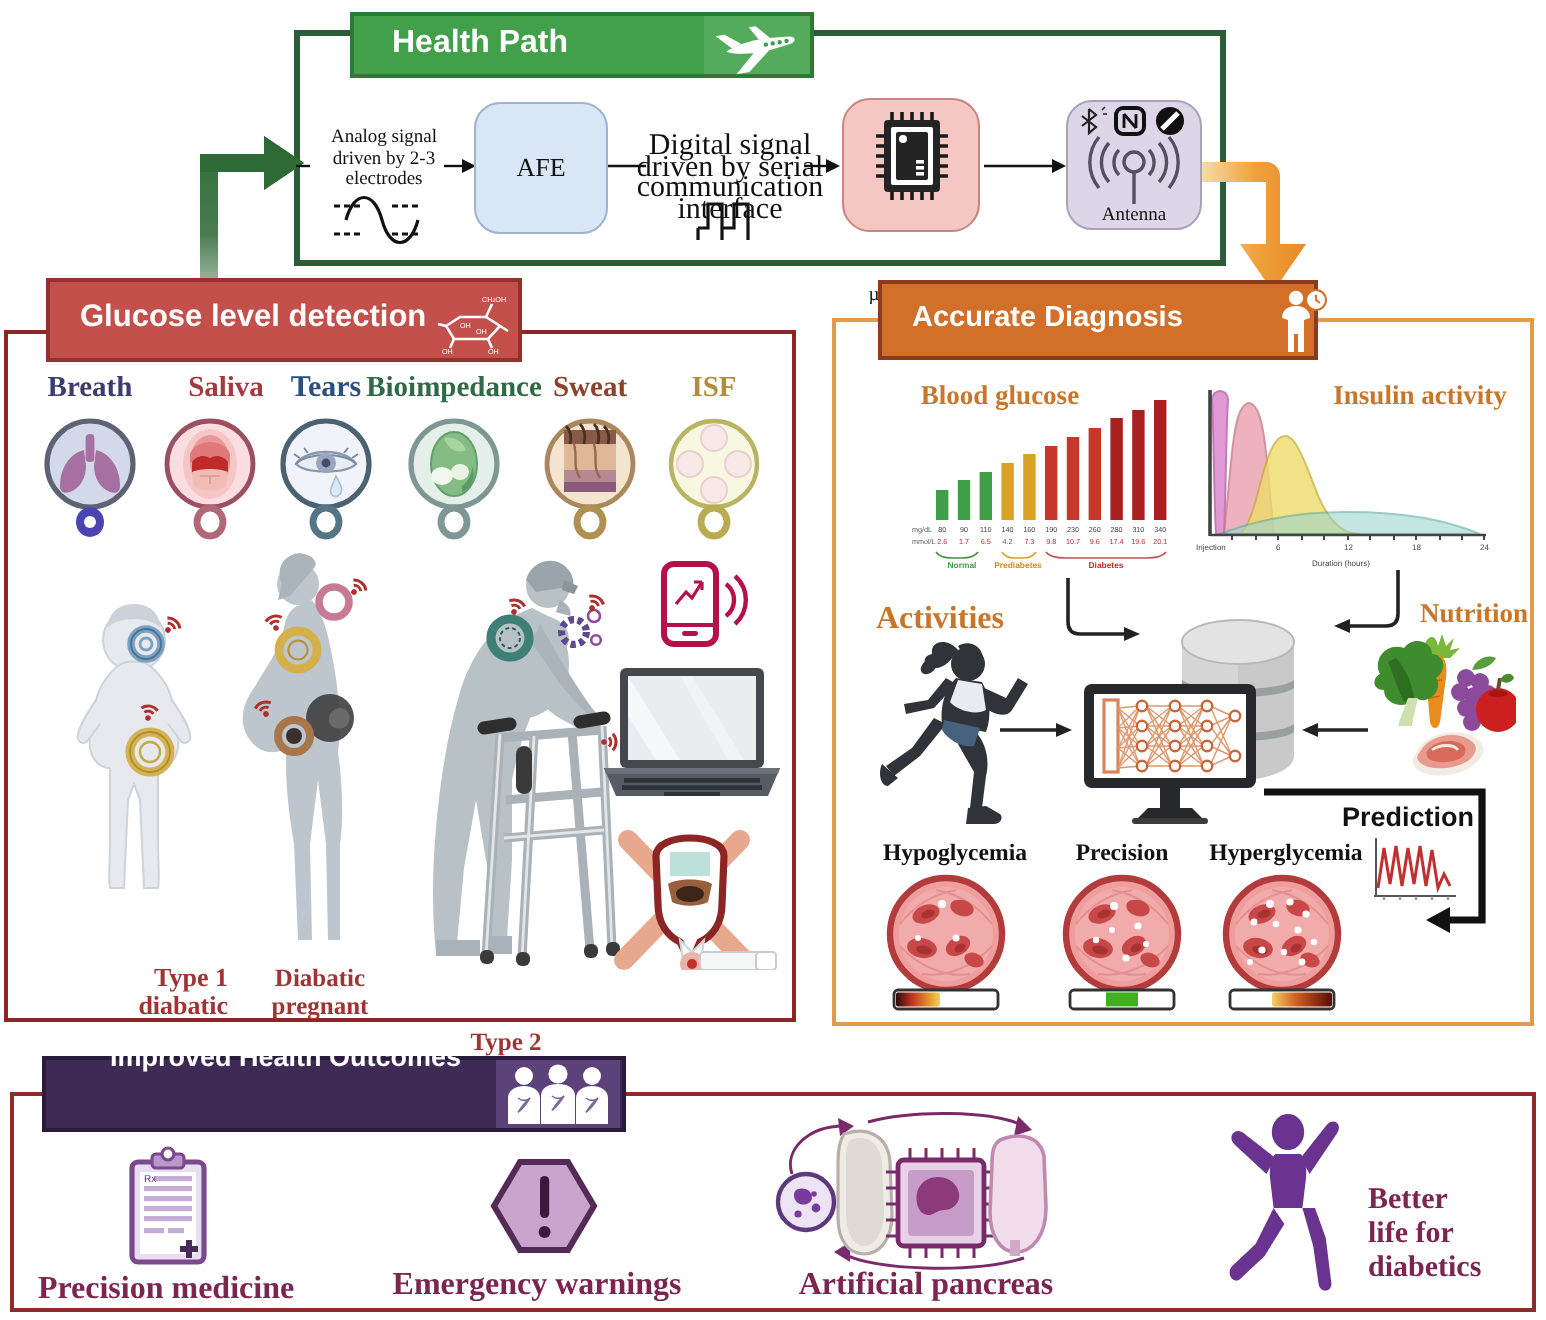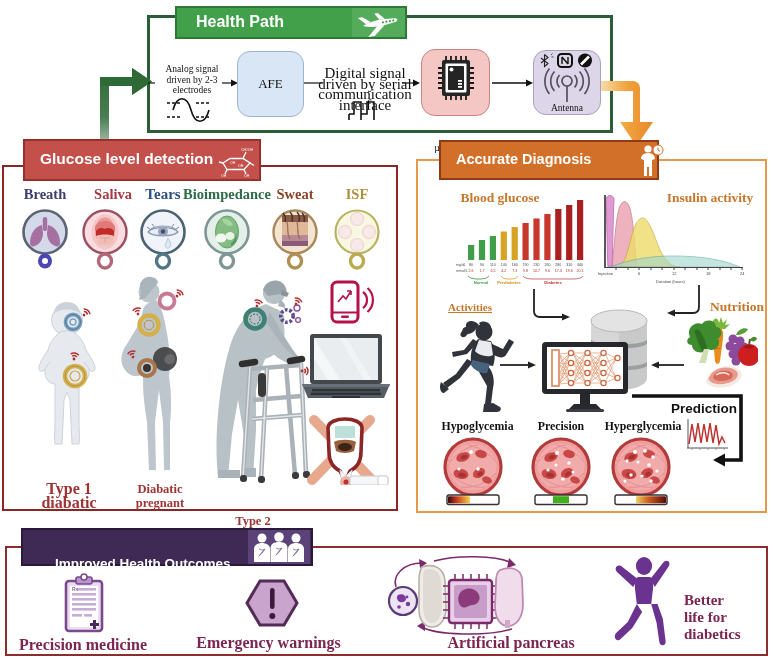--- a/index.html
+++ b/index.html
@@ -352,38 +352,38 @@
       <use href="#wf"></use>
     </g>
   <g transform="translate(247,36) rotate(20)">
       <use href="#wf"></use>
     </g>
   <g transform="translate(286,34) rotate(30)">
       <use href="#wf"></use>
     </g>
 </svg>
 
-<div class="abs serif" style="left:24px;top:482px;width:90px;text-align:center;font-weight:bold;font-size:16px;line-height:14px;color:#a03434;">Type 1<br>diabatic</div>
+<div class="abs serif" style="left:24px;top:482px;width:90px;text-align:right;font-weight:bold;font-size:13px;line-height:14px;color:#a03434;">Type 1<br>diabatic</div>
 <div class="abs serif" style="left:115px;top:482px;width:90px;text-align:center;font-weight:bold;font-size:12.5px;line-height:14px;color:#a03434;">Diabatic<br>pregnant</div>
 <div class="abs serif" style="left:208px;top:482px;width:90px;text-align:center;font-weight:bold;font-size:12.5px;line-height:14px;color:#a03434;margin-top:32px;">Type 2<br>diabatic</div>
 
 <div class="abs" style="left:416px;top:159px;width:351px;height:354px;border:2px solid #e49a4a;box-sizing:border-box;"></div>
 <div class="abs" style="left:439px;top:140px;width:220px;height:40px;background:#d2702a;border:2.5px solid #8c3c1a;box-sizing:border-box;"></div>
 <div class="hdr" style="left:456px;top:151px;font-size:14.5px;">Accurate Diagnosis</div>
 
 <svg class="abs" style="left:636px;top:144px;" width="30" height="34" viewBox="0 0 30 34">
   <circle cx="12" cy="5" r="3.6" fill="#fff"></circle>
   <path d="M12 9 C7 9 5 12 5 15 L8 16 L8 32 L11 32 L11 23 L13 23 L13 32 L16 32 L16 16 L19 15 C19 12 17 9 12 9 Z" fill="#fff"></path>
   <circle cx="22" cy="6" r="5" fill="#fff" stroke="#d2702a" stroke-width="1"></circle>
   <path d="M22 3.5 L22 6 L24 7.5" stroke="#d2702a" stroke-width="1" fill="none"></path>
 </svg>
 
 <div class="abs serif" style="left:440px;top:190px;width:120px;text-align:center;font-weight:bold;font-size:13.5px;color:#c8762a;">Blood glucose</div>
 <div class="abs serif" style="left:650px;top:190px;width:120px;text-align:center;font-weight:bold;font-size:13.5px;color:#c8762a;">Insulin activity</div>
-<div class="abs serif" style="left:425px;top:301px;width:90px;text-align:center;font-weight:bold;font-size:11px;color:#c8762a;text-decoration:underline;">Activities</div>
+<div class="abs serif" style="left:425px;top:301px;width:90px;text-align:center;font-weight:bold;font-size:16px;color:#c8762a;">Activities</div>
 <div class="abs serif" style="left:692px;top:299px;width:90px;text-align:center;font-weight:bold;font-size:13.5px;color:#c8762a;">Nutrition</div>
 
 <svg class="abs" style="left:455px;top:195px;" width="150" height="95" viewBox="0 0 150 95">
   <g>
     <rect x="13" y="50" width="6.2" height="15" fill="#3f9e47"></rect>
     <rect x="23.9" y="45" width="6.2" height="20" fill="#3f9e47"></rect>
     <rect x="34.8" y="41" width="6.2" height="24" fill="#3f9e47"></rect>
     <rect x="45.7" y="36.5" width="6.2" height="28.5" fill="#d8a225"></rect>
     <rect x="56.6" y="32" width="6.2" height="33" fill="#d8a225"></rect>
     <rect x="67.5" y="28" width="6.2" height="37" fill="#c8372b"></rect>
@@ -675,21 +675,21 @@
   </g>
 </svg>
 
 <div class="abs serif" style="left:430px;top:419px;width:95px;text-align:center;font-weight:bold;font-size:11.8px;color:#111;">Hypoglycemia</div>
 <div class="abs serif" style="left:516px;top:419px;width:90px;text-align:center;font-weight:bold;font-size:11.8px;color:#111;">Precision</div>
 <div class="abs serif" style="left:594px;top:419px;width:98px;text-align:center;font-weight:bold;font-size:11.8px;color:#111;">Hyperglycemia</div>
 <div class="abs" style="left:664px;top:401px;width:80px;text-align:center;font-weight:bold;font-size:13.5px;color:#111;">Prediction</div>
 
 <div class="abs" style="left:5px;top:546px;width:763px;height:110px;border:2.5px solid #8c2c2c;box-sizing:border-box;"></div>
 <div class="abs" style="left:21px;top:528px;width:292px;height:38px;background:#3f2a56;border:2px solid #2a1a3c;box-sizing:border-box;"></div>
-<div class="hdr" style="left:36px;top:556px;font-size:13.5px;padding-left:19px;">Improved Health Outcomes</div>
+<div class="hdr" style="left:36px;top:521px;font-size:13.5px;padding-left:19px;">Improved Health Outcomes</div>
 <div class="abs" style="left:248px;top:530px;width:62px;height:34px;background:#5b4379;"></div>
 
 <svg class="abs" style="left:250px;top:532px;" width="58" height="30" viewBox="0 0 58 30">
   <g fill="#fff">
     <circle cx="12" cy="6" r="4.5"></circle>
       <path d="M4 30 L4 17 C4 13 8 11 12 11 C16 11 20 13 20 17 L20 30 Z"></path>
     <circle cx="29" cy="5" r="4.8"></circle>
       <path d="M20.5 30 L20.5 16 C20.5 12 24 10 29 10 C34 10 37.5 12 37.5 16 L37.5 30 Z"></path>
     <circle cx="46" cy="6" r="4.5"></circle>
       <path d="M38 30 L38 17 C38 13 42 11 46 11 C50 11 54 13 54 17 L54 30 Z"></path>
@@ -779,14 +779,14 @@
     <circle cx="38" cy="10" r="9"></circle>
     <path d="M31 21 L45 21 C47.5 23 48.5 28 48 33 L46 48 L30 48 L28 33 C27.5 28 28.5 23 31 21 Z"></path>
     <path d="M31 23 L14 11 C9 7 4 12 8 16 L26 31 Z"></path>
     <path d="M45 23 L59 7 C63 2 69 6 65 11 L50 31 Z"></path>
     <path d="M30 48 L20 66 L7 77 C3 81 8 87 12 83 L25 72 L36 56 Z"></path>
     <path d="M46 48 L52 67 L55 86 C56 91 63 90 62 85 L59 63 L53 48 Z"></path>
   </g>
 </svg>
 <div class="abs serif" style="left:8px;top:636px;width:150px;text-align:center;font-weight:bold;font-size:16px;color:#7b2550;">Precision medicine</div>
 <div class="abs serif" style="left:196px;top:634px;width:145px;text-align:center;font-weight:bold;font-size:16px;color:#7b2550;">Emergency warnings</div>
-<div class="abs serif" style="left:399px;top:634px;width:128px;text-align:center;font-weight:bold;font-size:16px;color:#7b2550;margin-left:48px;">Artificial pancreas</div>
+<div class="abs serif" style="left:399px;top:634px;width:128px;text-align:center;font-weight:bold;font-size:16px;color:#7b2550;">Artificial pancreas</div>
 <div class="abs serif" style="left:684px;top:592px;width:70px;text-align:left;font-weight:bold;font-size:15px;line-height:17px;color:#7b2550;">Better<br>life for<br>diabetics</div>
 
 </body></html>

